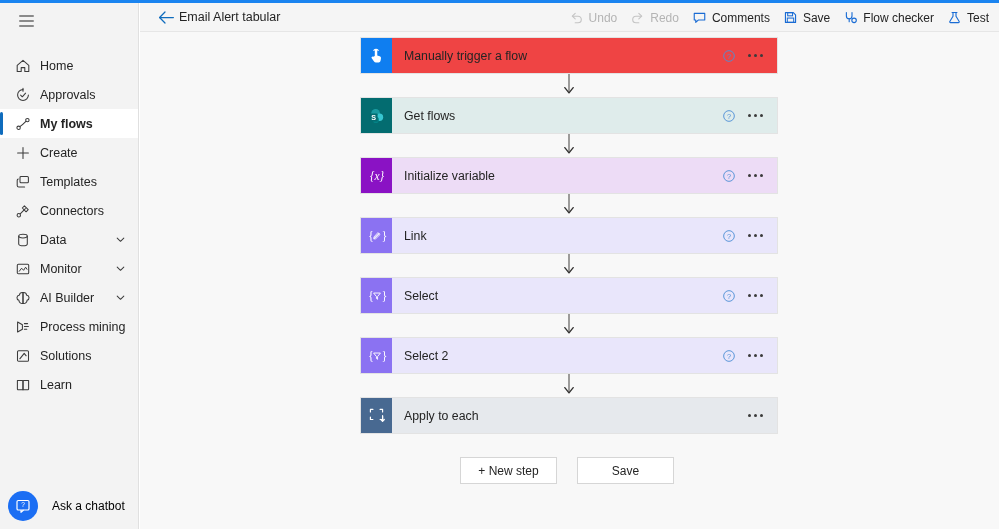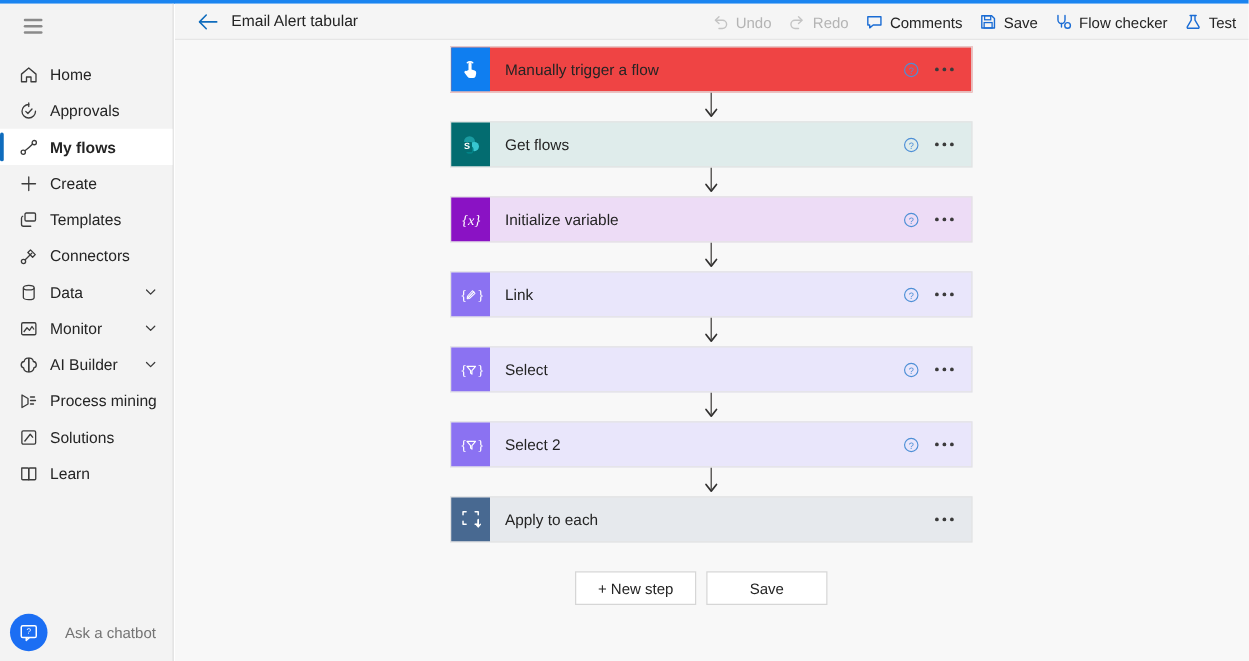--- a/index.html
+++ b/index.html
@@ -30,21 +30,21 @@
     display: flex; flex-direction: column;
     justify-content: center; align-items: center;
     gap: 3px;
     margin-top: 5px; margin-left: 4px;
     cursor: pointer;
   }
   .hamburger span {
     display: block; width: 15px; height: 2px;
     background: #8a8a8a; border-radius: 1px;
   }
-  .nav { margin-top: 11px; }
+  .nav { margin-top: 17px; }
   .nav-item {
     position: relative;
     display: flex; align-items: center;
     height: 29px;
     padding-left: 14px;
     cursor: pointer;
     color: #242424;
     font-size: 12.5px;
   }
   .nav-item .ic {
@@ -75,38 +75,37 @@
     position: absolute; left: 8px; bottom: 8px;
     display: flex; align-items: center; cursor: pointer;
   }
   .chatbot-circle {
     width: 30px; height: 30px; border-radius: 50%;
     background: #1b6ef3;
     display: flex; align-items: center; justify-content: center;
     flex: 0 0 30px;
   }
   .chatbot-label {
-    margin-left: 14px; font-size: 12px; color: #737373; white-space: nowrap;
+    margin-left: 14px; font-size: 12px; color: #000000; white-space: nowrap;
   }
 
   
   .topbar {
     position: absolute; top: 3px; left: 140px;
     width: 859px; height: 29px;
     background: #f5f5f5;
     border-bottom: 1px solid #e6e6e6;
     display: flex; align-items: center;
   }
   .back-btn {
     width: 26px; height: 26px; margin-left: 13px;
     display: flex; align-items: center; justify-content: center;
     cursor: pointer; color: #0f6cbd;
   }
   .flow-title {
-    margin-left: 6px;
     font-size: 12.5px; color: #242424;
     white-space: nowrap;
   }
   .cmd-bar {
     margin-left: auto; margin-right: 10px;
     display: flex; align-items: center; gap: 13px;
   }
   .cmd {
     display: flex; align-items: flex-end; gap: 5px;
     font-size: 12px; color: #242424;
@@ -161,21 +160,21 @@
   }
 
   .connector {
     width: 418px; height: 23px;
     position: relative;
   }
   .connector svg { position: absolute; left: 189px; top: 0; }
 
   .footer-btns {
     position: absolute; left: 320px; top: 425px;
-    display: flex; gap: 8px;
+    display: flex; gap: 20px;
   }
   .fbtn {
     width: 97px; height: 27px;
     background: #ffffff;
     border: 1px solid #d6d6d6;
     font-family: "Liberation Sans", sans-serif;
     font-size: 12px; color: #242424;
     cursor: pointer;
   }
 </style>

